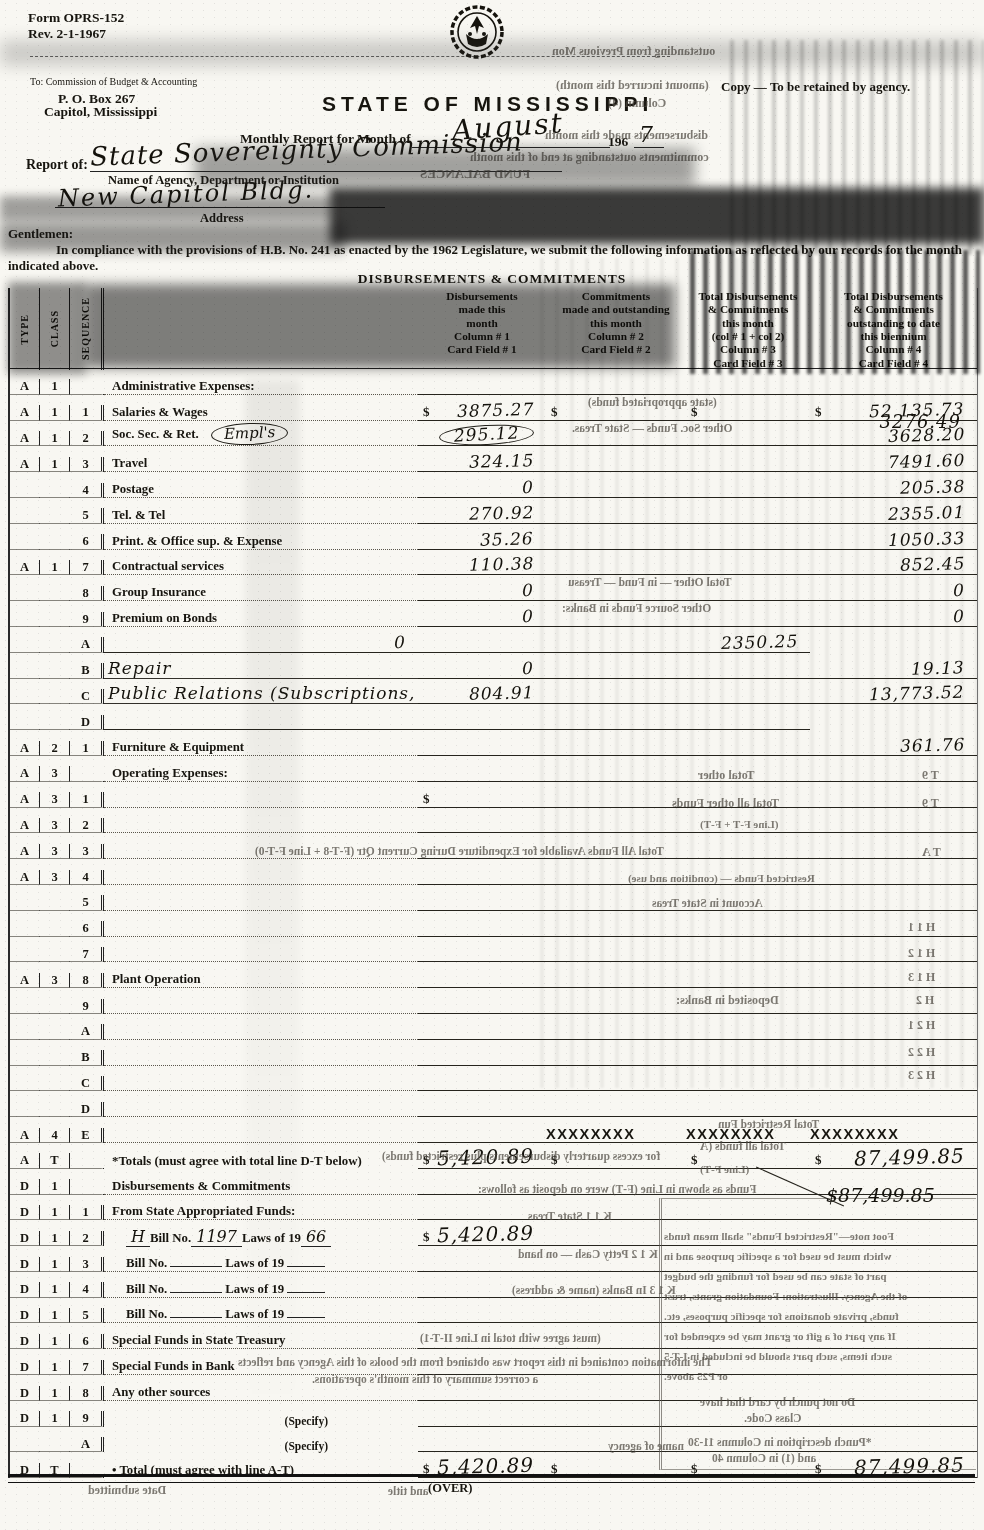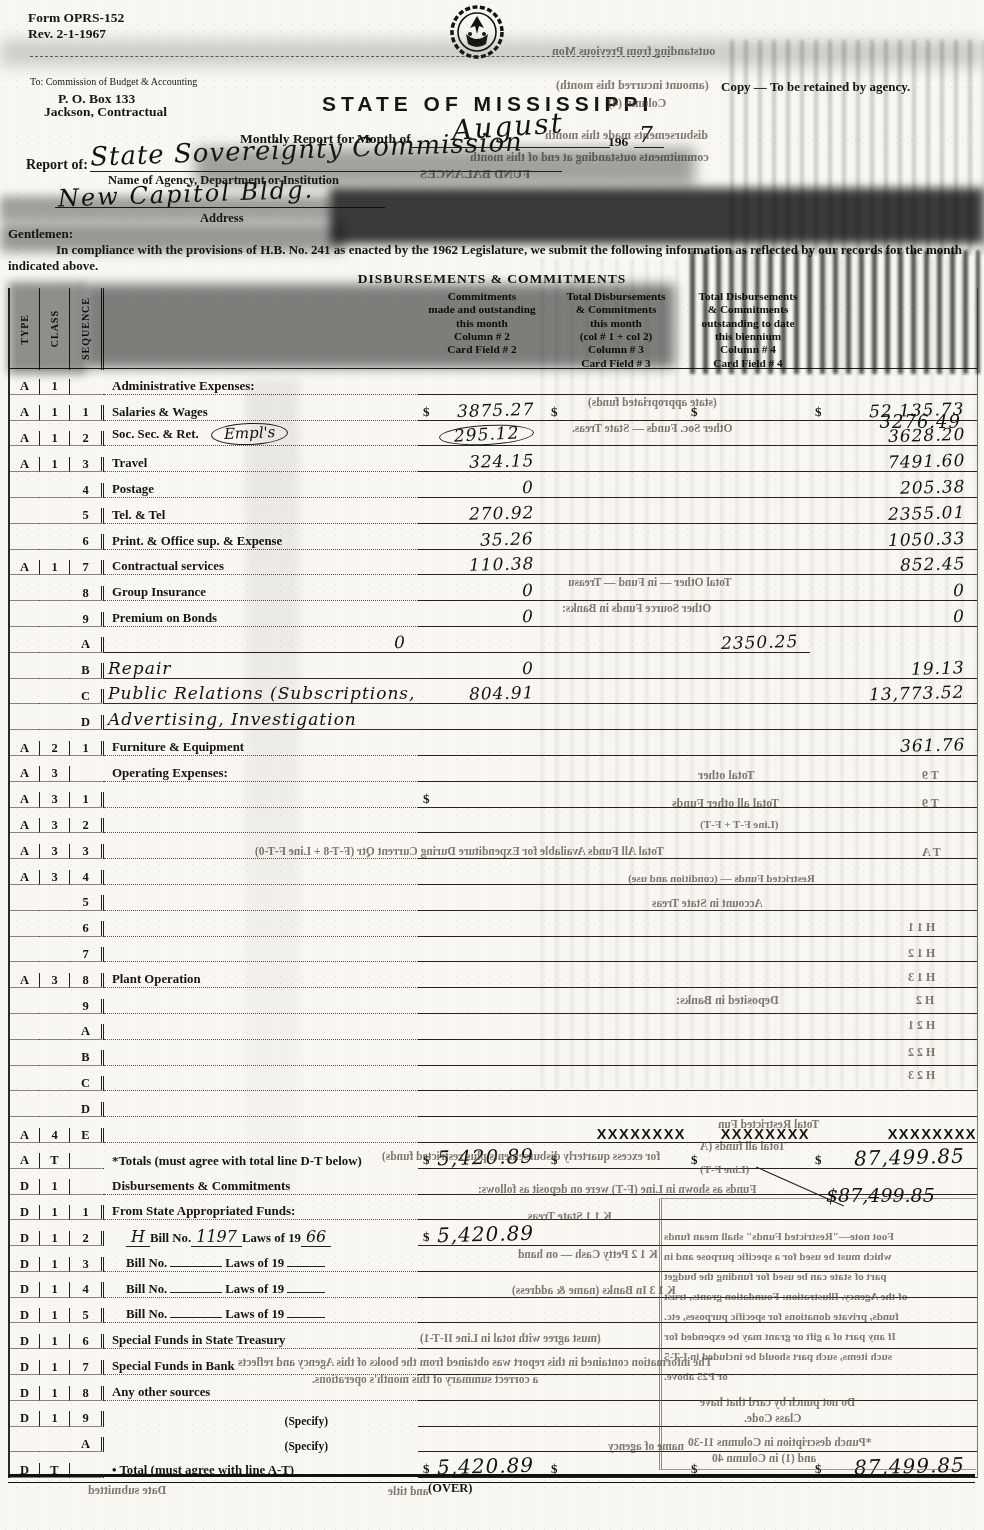--- a/index.html
+++ b/index.html
@@ -51,21 +51,21 @@
   .lbl.hw{font-weight:400;font-size:17px;letter-spacing:1px;padding-left:4px;border-bottom:1px solid #33302a;}
   .lbl.specify{border-bottom:none;text-align:right;font-size:11.5px;padding-right:90px;}
   .lbl.bill{padding-left:22px;}
   .inpart{border-bottom:1px solid #222;padding:0 5px;font-size:16px;}
   .gapline{display:inline-block;height:13px;border-bottom:1px solid #222;margin:0 3px;}
   .a{border-bottom:1.4px solid #26241d;position:relative;text-align:right;padding-right:12px;font-size:12px;min-height:10px;}
   .a .dollar{position:absolute;left:5px;bottom:0;font-weight:700;font-size:13px;}
   .val{font-size:17px;line-height:.85;display:inline-block;transform:rotate(-1.5deg);letter-spacing:1px;}
   .row.total .val{font-size:20px;}
   .row.total .lbl{border-bottom:none;}
-  .a.xxx{font-weight:800;text-align:right;font-size:14.5px;letter-spacing:1.5px;padding-right:0;
+  .a.xxx{font-weight:800;text-align:left;font-size:14.5px;letter-spacing:1.5px;padding-right:0;
          font-family:"Liberation Sans",sans-serif;}
   .circled{border:1.6px solid #22201a;border-radius:50%;padding:1px 14px 3px;transform:rotate(-3deg);}
   .circled-note{border:1.6px solid #22201a;border-radius:50%;padding:0 12px 2px;margin-left:12px;font-size:15px;display:inline-block;transform:rotate(-2deg);}
   .pre4{position:absolute;right:16px;bottom:13px;font-size:18px;letter-spacing:1px;}
   .bottom-rule{position:absolute;left:8px;top:1474px;width:967px;height:5px;border-top:3px solid #111;border-bottom:1px solid #111;}
   .over{position:absolute;left:428px;top:1481px;font-size:12.5px;font-weight:700;}
   
   .bleed{position:absolute;transform:scaleX(-1);color:#4e4a42;opacity:.72;filter:blur(.45px);
          font-weight:600;white-space:nowrap;z-index:2;}
   
@@ -105,22 +105,22 @@
     <path d="M31 12 L38 24 L33 22 L31 30 L29 22 L24 24 Z" fill="#15130d"></path>
     <path d="M20 30 Q31 40 42 30 L40 40 Q31 46 22 40 Z" fill="#15130d"></path>
     <circle cx="24" cy="30" r="2" fill="#15130d"></circle>
       <circle cx="38" cy="30" r="2" fill="#15130d"></circle>
   </svg>
 
   <div class="abs copy-note">Copy — To be retained by agency.</div>
 
   <div class="abs rule dash" style="left:30px;top:56px;width:640px;opacity:.7;"></div>
   <div class="abs to1">To:  Commission of Budget &amp; Accounting</div>
-  <div class="abs to2">P. O. Box 133</div>
-  <div class="abs to3">Jackson, Contractual</div>
+  <div class="abs to2">P. O. Box 267</div>
+  <div class="abs to3">Capitol, Mississippi</div>
 
   <div class="abs state-title">STATE OF MISSISSIPPI</div>
   <div class="abs monthly-label">Monthly Report for Month of</div>
   <div class="abs hw hw-month">August</div>
   <div class="abs rule" style="left:412px;top:147px;width:198px;"></div>
   <div class="abs year-prefix">196</div>
   <div class="abs hw hw-year">7</div>
   <div class="abs rule" style="left:634px;top:147px;width:30px;"></div>
 
   <div class="abs report-of">Report of:</div>
@@ -140,20 +140,25 @@
       <div class="th-code">
           <span>TYPE</span>
         </div>
       <div class="th-code">
           <span>CLASS</span>
         </div>
       <div class="th-code dbl">
           <span>SEQUENCE</span>
         </div>
       <div class="th-desc"></div>
+      <div class="th-amt">Disbursements
+made this
+month
+Column # 1
+Card Field # 1</div>
       <div class="th-amt">Commitments
 made and outstanding
 this month
 Column # 2
 Card Field # 2</div>
       <div class="th-amt">Total Disbursements
 &amp; Commitments
 this month
 (col # 1 + col 2)
 Column # 3
@@ -296,21 +301,20 @@
       <div class="lbl hw">Public Relations (Subscriptions,</div>
       <div class="a a1"><span class="hw val">804.91</span></div>
       <div class="a a2"></div>
       <div class="a a3"></div>
       <div class="a a4"><span class="hw val">13,773.52</span></div>
     </div>
         <div class="grid row">
       <div class="ct"></div>
       <div class="cc"></div>
       <div class="cs">D</div>
-      <div class="lbl hw">Advertising, Investigation</div>
       <div class="a a1"></div>
       <div class="a a2"></div>
       <div class="a a3"></div>
       <div class="a a4"></div>
     </div>
         <div class="grid row">
       <div class="ct">A</div>
       <div class="cc">2</div>
       <div class="cs">1</div>
       <div class="lbl">Furniture &amp; Equipment</div>

